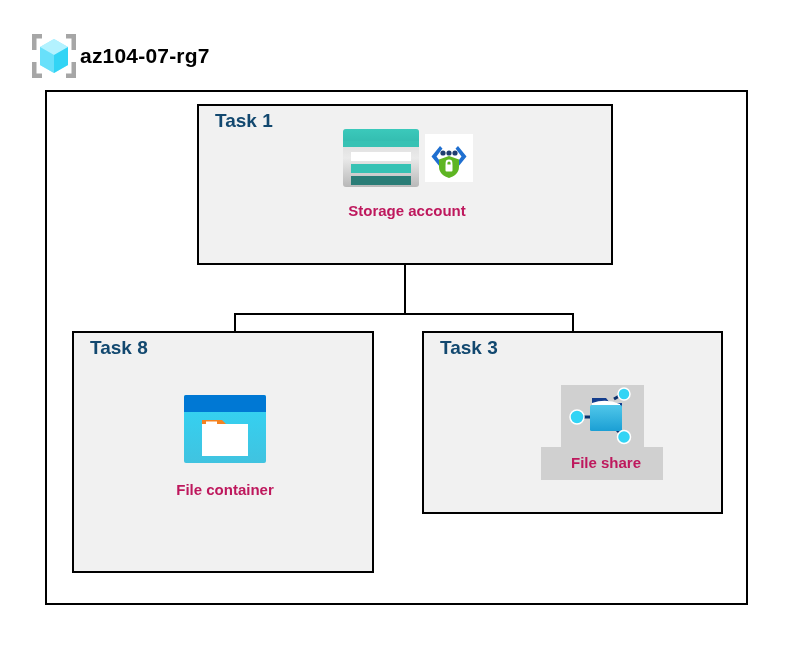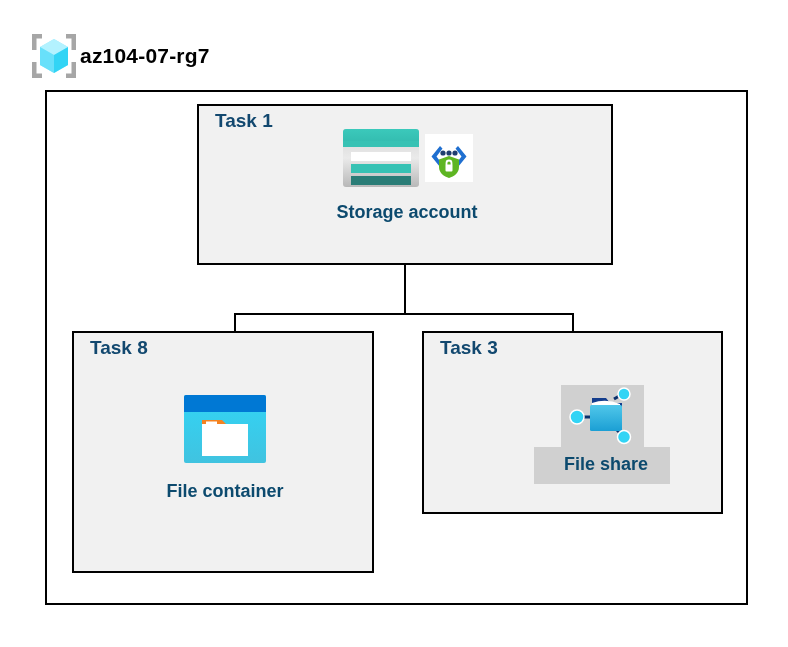--- a/index.html
+++ b/index.html
@@ -79,23 +79,23 @@
   #task3-box { left: 422px; top: 331px; width: 301px; height: 183px; }
 
   
   .node {
     position: absolute;
     display: flex;
     flex-direction: column;
     align-items: center;
   }
   .node-caption {
-    font-size: 18px;
+    font-size: 15px;
     font-weight: bold;
-    color: #0c4a6e;
+    color: #be185d;
     white-space: nowrap;
     text-align: center;
   }
 
   
   #node-storage {
     left: 100px;
     top: 16px;
     width: 216px;
   }

